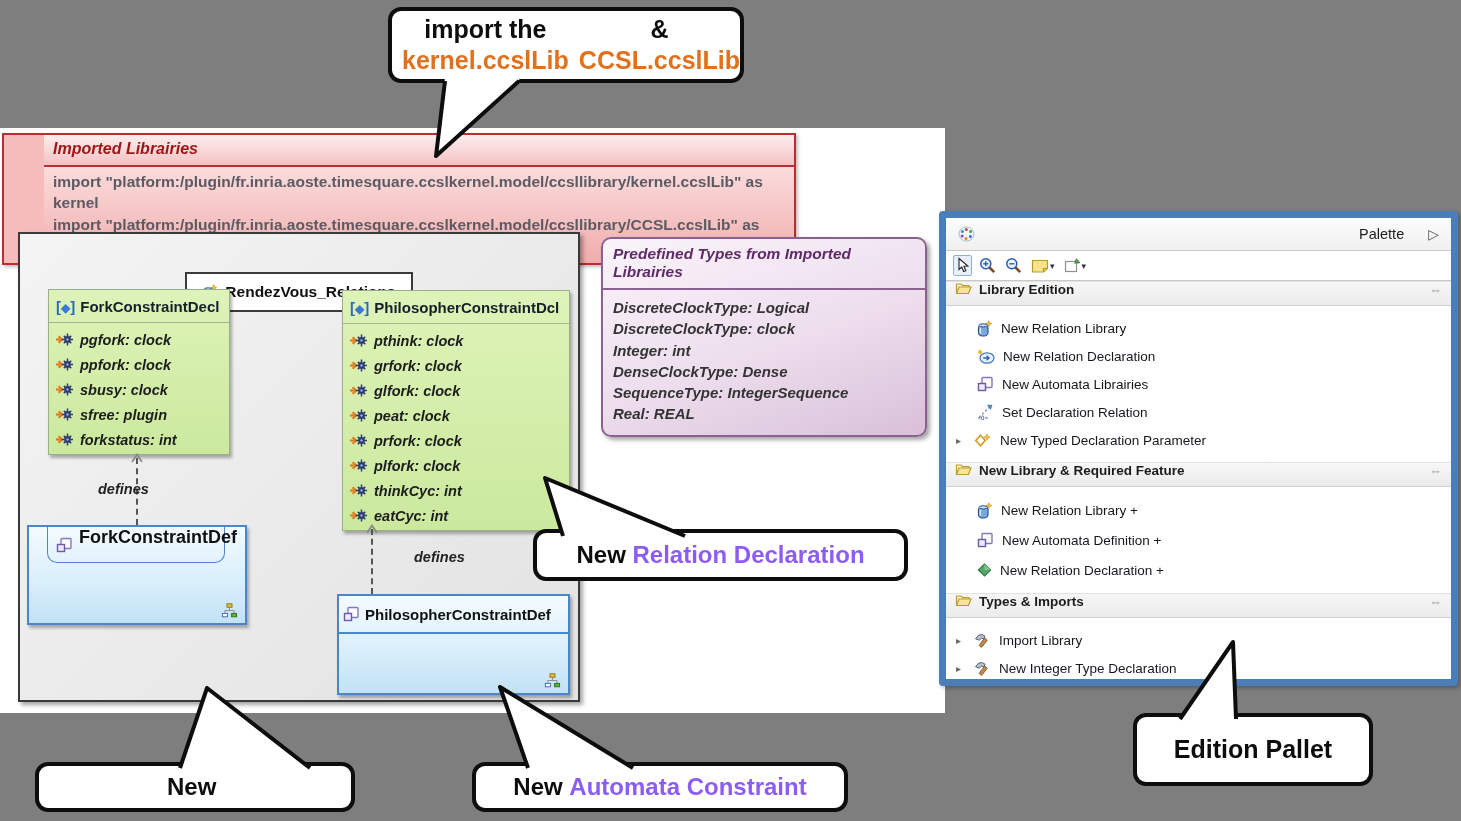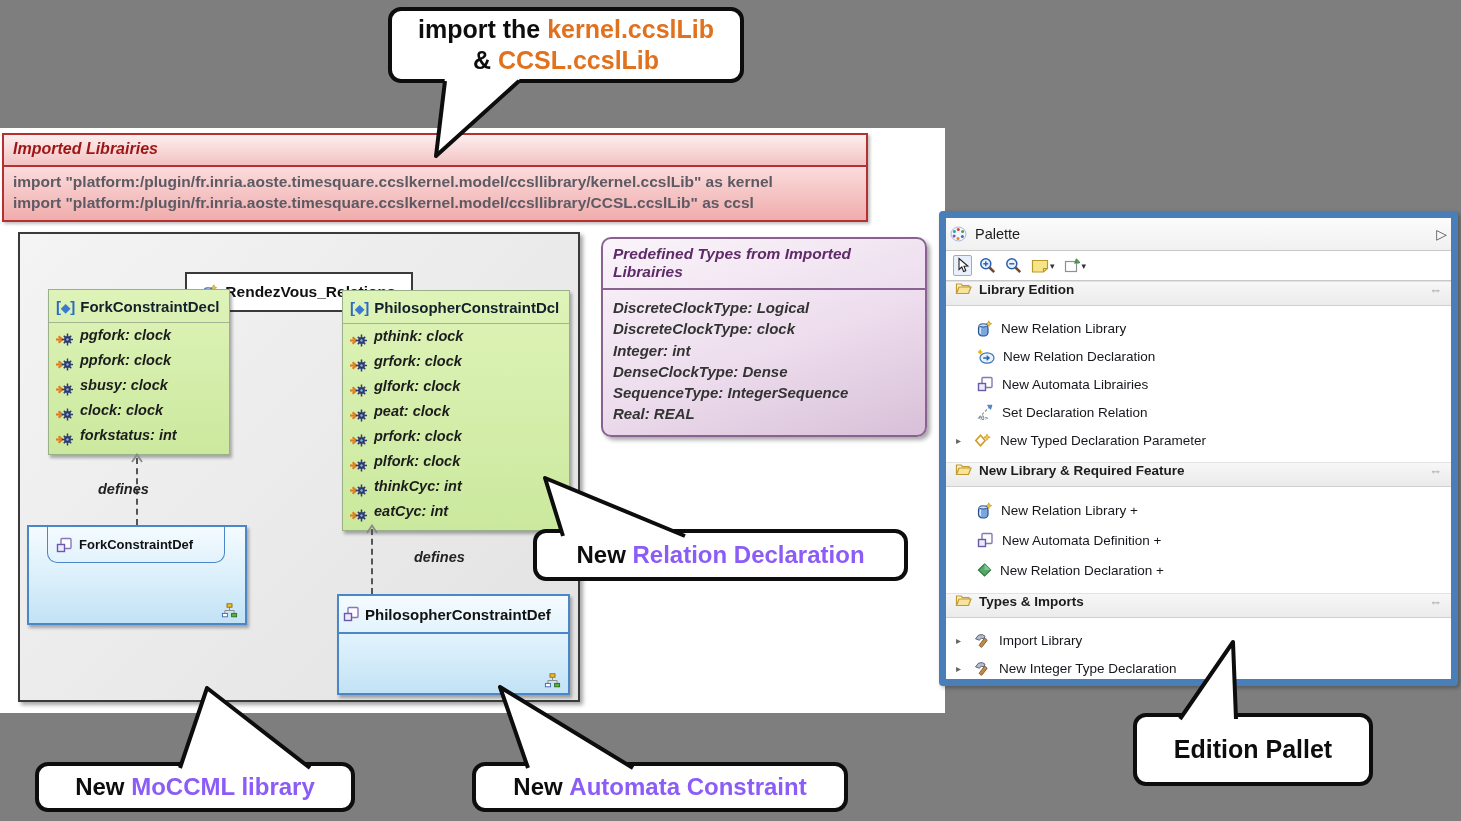--- a/index.html
+++ b/index.html
@@ -7,75 +7,75 @@
   body {
     position:relative;
     background:#7e7e7e;
     font-family:"Liberation Sans", sans-serif;
     color:#1a1a1a;
   }
   
   .white-canvas { position:absolute; left:0; top:128px; width:945px; height:585px; background:#ffffff; }
 
   
-  .imported-box { position:absolute; left:2px; top:133px; width:866px; border:2px solid #b53030; background:#f6bcbc; box-shadow:2px 2px 3px rgba(0,0,0,.25); }
+  .imported-box { position:absolute; left:2px; top:133px; width:794px; border:2px solid #b53030; background:#f6bcbc; box-shadow:2px 2px 3px rgba(0,0,0,.25);padding-left:40px; }
   .imp-header { background:linear-gradient(#fdeeee,#f3c2c2); border-bottom:2px solid #b53030; padding:5px 9px 7px; font-style:italic; font-weight:bold; font-size:16px; color:#9e1515; }
   .imp-body { background:linear-gradient(#fbdcdc,#f0acac); padding:4px 9px 6px; font-weight:bold; font-size:15.5px; color:#5d5a64; line-height:1.38; }
 
   
   .diagram-container { position:absolute; left:18px; top:232px; width:562px; height:470px; border:2px solid #3a3a3a; background:linear-gradient(135deg,#f4f4f4,#e2e2e2); box-shadow:3px 3px 4px rgba(0,0,0,.35); }
   .dc-tab { position:absolute; left:165px; top:-2px; width:228px; height:40px; background:#fff; border:2px solid #3a3a3a; border-radius:0 0 11px 11px; display:flex; align-items:center; justify-content:center; gap:7px; font-weight:bold; font-size:15.5px; color:#111;margin-top:40px; }
 
   .decl-box { position:absolute; background:linear-gradient(180deg,#def3b8,#cbe99e); border:1px solid #9ab08a; box-shadow:2px 3px 3px rgba(0,0,0,.3); }
   .decl-header { height:33px; display:flex; align-items:center; gap:5px; padding:0 7px; border-bottom:1px solid #a4b492; font-weight:bold; font-size:15px; color:#13202c; white-space:nowrap; overflow:hidden; }
   .dbr { color:#2a6ac0; font-weight:bold; }
   .ddi { color:#3b7ad4; font-size:12px; }
   .decl-items { padding:4px 6px 2px; }
-  .decl-item { height:25px; display:flex; gap:7px; font-style:italic; font-weight:bold; font-size:14.5px; color:#1c1c1c; white-space:nowrap; }
+  .decl-item { height:25px; display:flex; align-items:center; gap:7px; font-style:italic; font-weight:bold; font-size:14.5px; color:#1c1c1c; white-space:nowrap; }
   .fork-decl { left:28px; top:55px; width:182px; }
   .phil-decl { left:322px; top:56px; width:228px; }
 
   .def-box { position:absolute; background:linear-gradient(180deg,#f4fbff 0%,#daeffb 55%,#c2e2f5 100%); border:2px solid #4a86c8; box-shadow:2px 3px 3px rgba(0,0,0,.3); }
   .fork-def { left:7px; top:291px; width:220px; height:100px; }
-  .fd-tab { position:absolute; left:18px; top:0; width:178px; height:36px; border:1px solid #4a86c8; border-top:none; border-radius:0 0 10px 10px; display:flex; align-items:center; gap:6px; padding-left:8px; font-weight:bold; font-size:13px; color:#111; background:linear-gradient(#f4fbff,#e2f2fc); }
+  .fd-tab { position:absolute; left:18px; top:0; width:178px; height:36px; border:1px solid #4a86c8; border-top:none; border-radius:0 0 10px 10px; display:flex; gap:6px; padding-left:8px; font-weight:bold; font-size:18px; color:#111; background:linear-gradient(#f4fbff,#e2f2fc); }
   .phil-def { left:317px; top:360px; width:233px; height:101px; }
   .pd-title { height:38px; display:flex; align-items:center; gap:5px; padding-left:4px; border-bottom:2px solid #4a86c8; font-weight:bold; font-size:15px; color:#111; white-space:nowrap; }
   .tree-corner { position:absolute; right:7px; bottom:5px; }
 
   .defline { position:absolute; width:0; border-left:2px dashed #555; }
   .def-arrowhead { position:absolute; }
   .defines-label { position:absolute; font-style:italic; font-weight:bold; font-size:14.5px; color:#222; }
 
   
   .types-box { position:absolute; left:601px; top:237px; width:326px; border:2px solid #8a6292; border-radius:10px; background:linear-gradient(160deg,#faf4fa 0%,#eddded 55%,#d8c0d8 100%); box-shadow:3px 3px 4px rgba(0,0,0,.35); }
   .types-header { padding:6px 10px 7px; border-bottom:2px solid #8a6292; font-style:italic; font-weight:bold; font-size:15.5px; color:#5e2a68; }
   .types-body { padding:7px 10px 10px; }
   .types-item { font-style:italic; font-weight:bold; font-size:15px; color:#333; line-height:1.42; }
 
   
   .palette-frame { position:absolute; left:939px; top:211px; width:519px; height:475px; border:7px solid #4a7eb8; border-radius:4px; background:#fff; display:flex; flex-direction:column; box-shadow:2px 2px 4px rgba(0,0,0,.3); }
-  .pal-header { height:33px; flex:0 0 33px; display:flex; align-items:center; gap:8px; padding:0 4px; background:linear-gradient(#fcfcfc,#f0f0f0); border-bottom:1px solid #c8c8c8; font-size:14.5px; color:#1c1c1c; }
+  .pal-header { height:33px; flex:0 0 33px; display:flex; align-items:center; gap:24px; padding:0 12px; background:linear-gradient(#fcfcfc,#f0f0f0); border-bottom:1px solid #c8c8c8; font-size:14.5px; color:#1c1c1c;text-align:right; }
   .pal-title { flex:1; }
   .pal-expand { color:#555; font-size:14px; }
   .pal-toolbar { height:30px; flex:0 0 30px; display:flex; align-items:center; gap:5px; padding:0 7px; border-bottom:1px solid #c8c8c8; }
   .tool { display:flex; align-items:center; padding:1px 2px; }
   .tool.selected { border:1px solid #8fb0d4; background:#e8f1fb; border-radius:2px; }
   .caret { font-size:9px; color:#333; margin-left:1px; }
   .pal-section { height:25px; flex:0 0 25px; display:flex; align-items:flex-start; gap:7px; padding:0 9px; background:linear-gradient(#f7f7f7,#ebebeb); border-top:1px solid #e2e2e2; border-bottom:1px solid #d0d0d0; font-weight:bold; font-size:13.5px; color:#1c1c1c; }
   .pin { margin-left:auto; color:#9a9a9a; font-size:13px; font-weight:normal; }
   .pal-items { padding:8px 0 8px; }
   .pal-item { height:28px; display:flex; align-items:center; gap:8px; padding-left:31px; font-size:13.5px; color:#15171c; }
   .pal-item.expandable { padding-left:10px; }
   .expander { font-size:10px; color:#666; width:10px; }
 
   
   .callout { position:absolute; background:#fff; border:4px solid #0d0d0d; border-radius:13px; display:flex; align-items:center; justify-content:center; font-weight:bold; font-size:24px; color:#0d0d0d; z-index:30; text-align:center; }
   .callout .hl { color:#8b5cf6; }
   .callout .org { color:#e2711d; }
-  .co-import { left:388px; top:7px; width:356px; height:76px; flex-direction:column; line-height:1.25; font-size:25px; }
+  .co-import { left:388px; top:7px; width:356px; height:76px; flex-direction:row; line-height:1.25; font-size:25px; }
   .co-reldecl { left:533px; top:529px; width:375px; height:52px; }
   .co-moccml { left:35px; top:762px; width:320px; height:50px; }
   .co-automata { left:472px; top:762px; width:376px; height:50px; }
   .co-edition { left:1133px; top:713px; width:240px; height:73px; font-size:25px; }
   .tail { position:absolute; z-index:31; pointer-events:none; }
 </style>
 </head>
 <body>
 
 <div class="white-canvas"></div>
@@ -182,21 +182,21 @@
                 <line x1="15.5" y1="6.5" x2="18" y2="6.5"></line>
                 <line x1="8.8" y1="2.8" x2="10.6" y2="4.6"></line>
                 <line x1="14.4" y1="8.4" x2="16.2" y2="10.2"></line>
                 <line x1="8.8" y1="10.2" x2="10.6" y2="8.4"></line>
                 <line x1="14.4" y1="4.6" x2="16.2" y2="2.8"></line>
               </g>
               <circle cx="12.5" cy="6.5" r="3.4" fill="#2e3a6e"></circle>
               <circle cx="12.5" cy="6.5" r="1.2" fill="#8ab4e8"></circle>
             </svg>
           </span>
-          <span>clock: clock</span>
+          <span>sfree: plugin</span>
         </div>
       <div class="decl-item">
           <span style="display: inline-flex; align-items: center;">
             <svg width="18" height="13" viewBox="0 0 18 13">
               <path d="M1 6.5 H5.5" stroke="#e07c1f" stroke-width="2.2" fill="none"></path>
               <path d="M3.6 3.2 L7.2 6.5 L3.6 9.8" fill="none" stroke="#e07c1f" stroke-width="2.2"></path>
               <g stroke="#2e3a6e" stroke-width="1.5">
                 <line x1="12.5" y1="0.5" x2="12.5" y2="3"></line>
                 <line x1="12.5" y1="10" x2="12.5" y2="12.5"></line>
                 <line x1="6.8" y1="6.5" x2="9.5" y2="6.5"></line>
@@ -675,21 +675,21 @@
 
 <div class="callout co-reldecl">
   <span>New </span>&nbsp;<span class="hl">Relation Declaration</span>
 </div>
 <svg class="tail" style="left:535px; top:474px;" width="160" height="70">
   <polygon points="28,62 150,62 10,4" fill="#ffffff"></polygon>
   <polyline points="28,62 10,4 150,62" fill="none" stroke="#0d0d0d" stroke-width="4" stroke-linejoin="round"></polyline>
 </svg>
 
 <div class="callout co-moccml">
-  <span>New </span>&nbsp;<span class="hl">MoCCML library</span>
+  <span>New </span>&nbsp;
 </div>
 <svg class="tail" style="left:170px; top:683px;" width="150" height="88">
   <polygon points="10,85 140,85 37,5" fill="#ffffff"></polygon>
   <polyline points="10,85 37,5 140,85" fill="none" stroke="#0d0d0d" stroke-width="4" stroke-linejoin="round"></polyline>
 </svg>
 
 <div class="callout co-automata">
   <span>New </span>&nbsp;<span class="hl">Automata Constraint</span>
 </div>
 <svg class="tail" style="left:488px; top:683px;" width="170" height="88">

